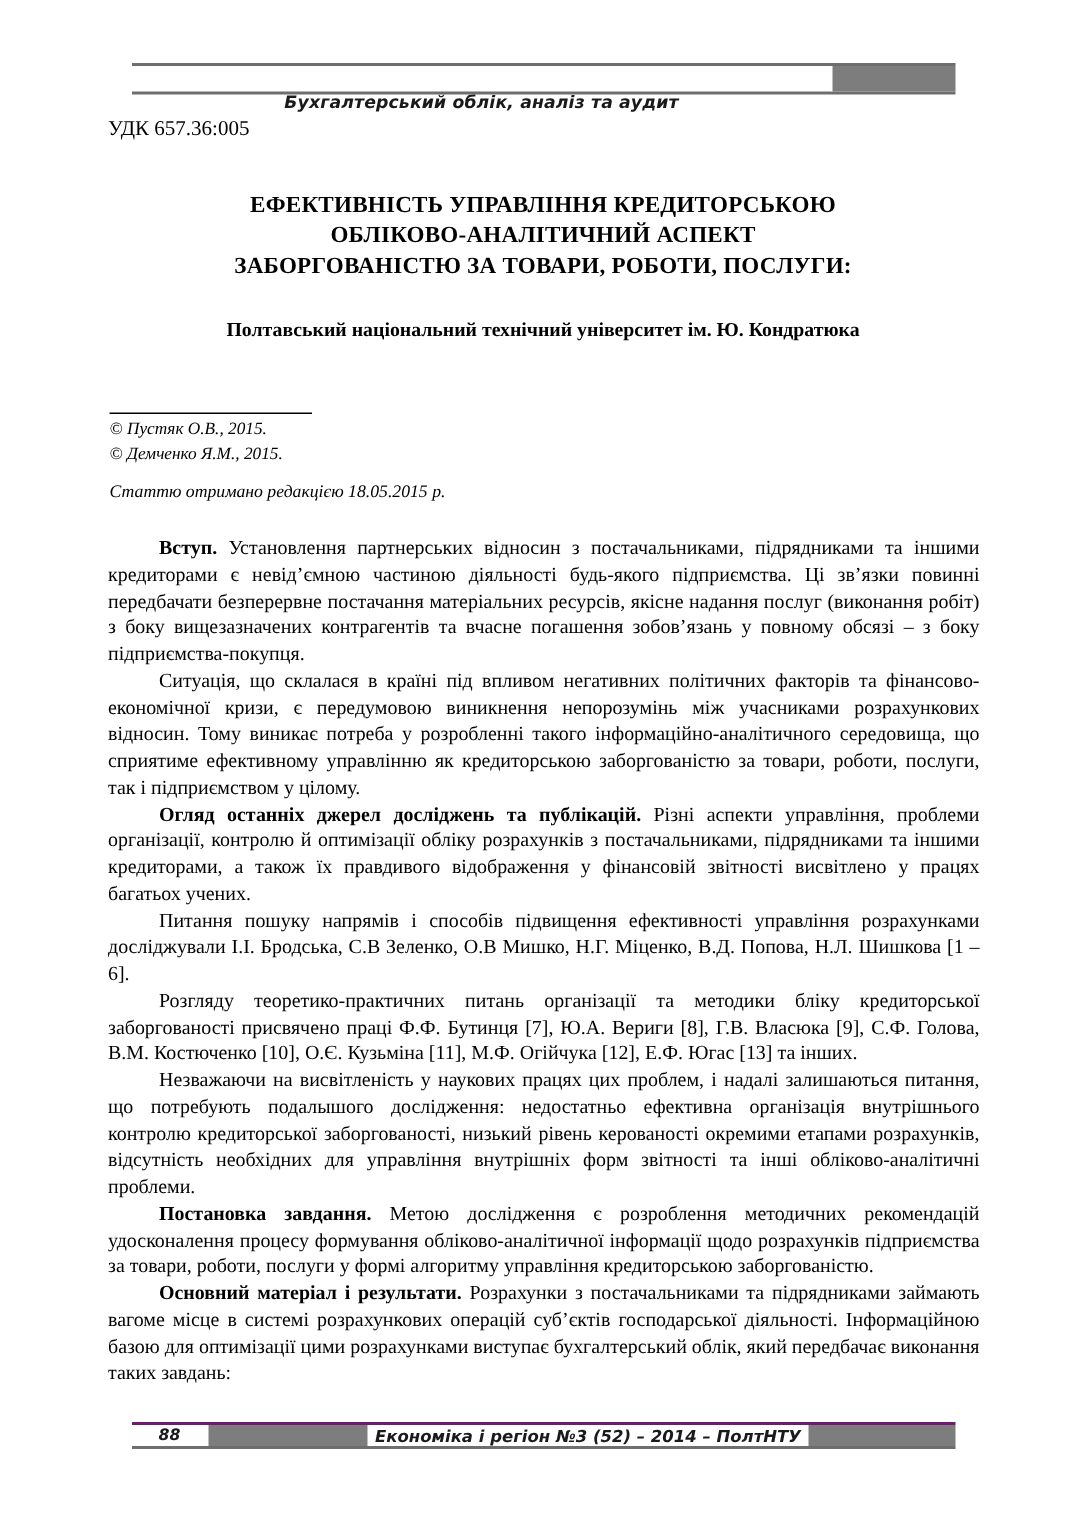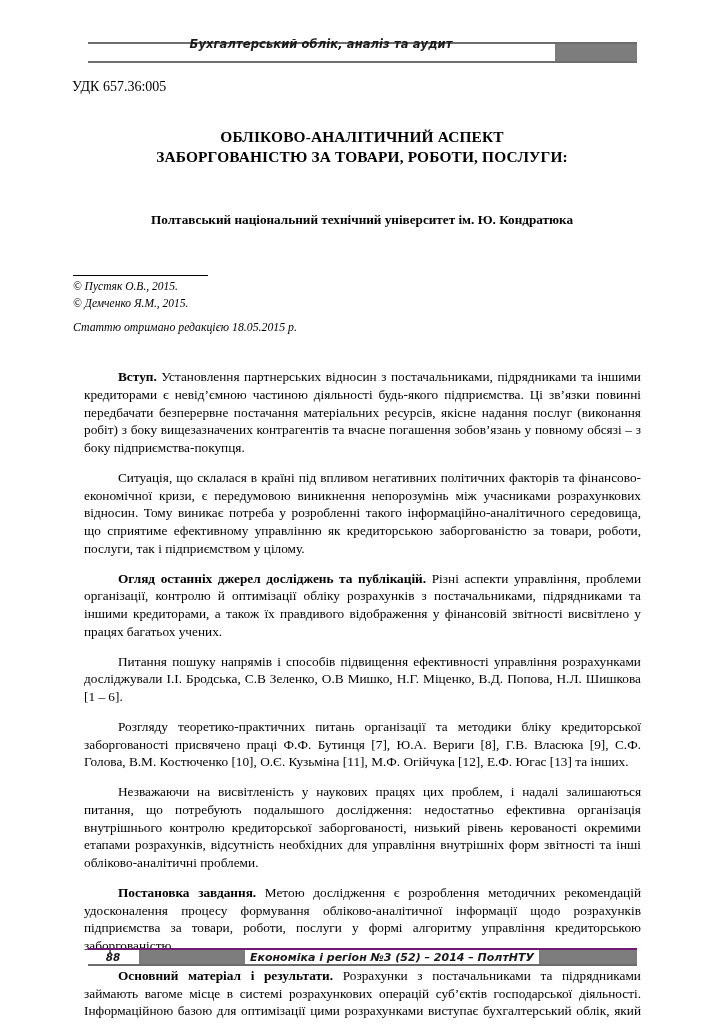--- a/index.html
+++ b/index.html
@@ -43,20 +43,21 @@
     align-items: center;
     justify-content: center;
     font-family: "DejaVu Sans", "Liberation Sans", sans-serif;
     font-style: italic;
     font-weight: bold;
     font-size: 11.5px;
     letter-spacing: 0.1px;
     color: #1a1a1a;
     white-space: nowrap;
     padding-bottom: 19px;
+    margin-top: 24px;
   }
   .running-head-block {
     width: 82px;
     background: #7d7d7d;
     border-left: 1px solid #ffffff;
   }
 
   
   .udc {
     position: absolute;
@@ -126,21 +127,21 @@
     left: 72px;
     top: 356px;
     width: 581px;
     font-size: 13.3px;
     line-height: 1.335;
     text-align: justify;
     text-justify: inter-word;
     hyphens: none;
   }
   .body-text p {
-    margin: 12px;
+    margin: 0;
     text-indent: 34px;
   }
   .body-text p b { font-weight: bold; }
 
   
   .footer {
     position: absolute;
     left: 88px;
     top: 948px;
     width: 549px;
@@ -192,20 +193,21 @@
 <div class="page">
 
   <div class="running-head">
     <div class="running-head-text">Бухгалтерський облік, аналіз та аудит</div>
     <div class="running-head-block"></div>
   </div>
 
   <div class="udc">УДК 657.36:005</div>
 
   <div class="title">
+    <span class="ln">ЕФЕКТИВНІСТЬ УПРАВЛІННЯ КРЕДИТОРСЬКОЮ</span>
     <span class="ln">ОБЛІКОВО-АНАЛІТИЧНИЙ АСПЕКТ</span>
     <span class="ln">ЗАБОРГОВАНІСТЮ ЗА ТОВАРИ, РОБОТИ, ПОСЛУГИ:</span>
   </div>
 
   <div class="authors">
     <span class="ln">Полтавський національний технічний університет ім. Ю. Кондратюка</span>
   </div>
 
   <div class="copyright-rule"></div>
   <div class="copyright">

